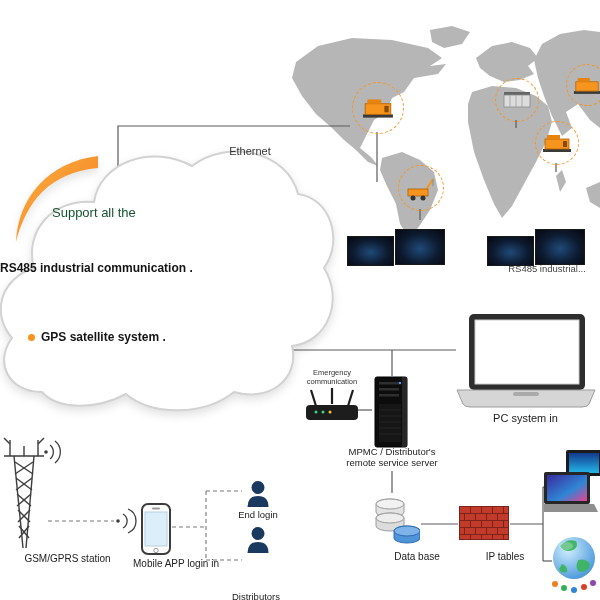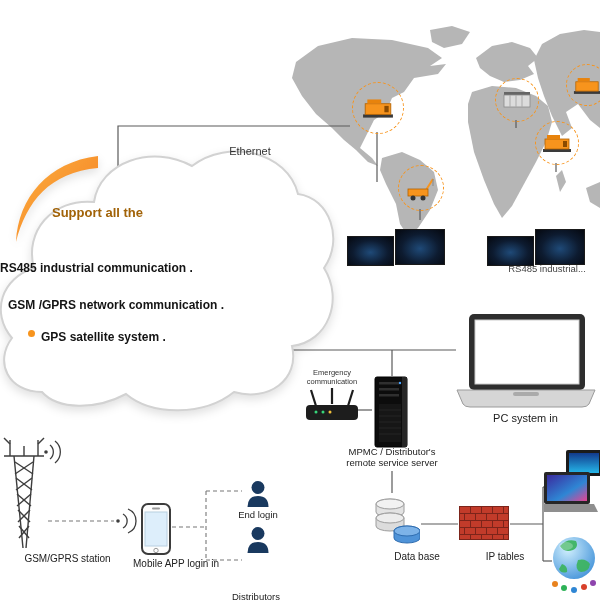--- a/index.html
+++ b/index.html
@@ -4,24 +4,24 @@
 <style>
   html,body{margin:0;padding:0;background:#ffffff;}
   #canvas{position:relative;width:600px;height:600px;overflow:hidden;background:#ffffff;
           font-family:"Liberation Sans",sans-serif;}
   #bg-svg{position:absolute;left:0;top:0;width:600px;height:600px;}
   .lbl{position:absolute;color:#222;text-align:center;line-height:1.15;}
   .lbl-l{font-size:11px;}
   .lbl-m{font-size:10px;padding-left:20px;}
   .lbl-s{font-size:9.5px;}
   .lbl-xs{font-size:7.5px;color:#333;}
-  .cloud-orange{position:absolute;font-weight:bold;color:#a16207;font-size:13px;white-space:nowrap;}
+  .cloud-orange{position:absolute;font-weight:normal;color:#14532d;font-size:13px;white-space:nowrap;}
   .cloud-orange2{position:absolute;font-weight:bold;color:#f7941d;font-size:12px;white-space:nowrap;}
   .cloud-black{position:absolute;font-weight:bold;color:#141414;font-size:12px;white-space:nowrap;}
-  .gps-row{display:flex;gap:6px;}
+  .gps-row{display:flex;align-items:center;gap:6px;}
   .bullet{width:7px;height:7px;border-radius:50%;background:#f7941d;display:inline-block;}
   .thumb{position:absolute;border:1px solid #1a1a1a;
          background:radial-gradient(ellipse at 50% 55%, #1f4a78 0%, #0d1b30 55%, #05080f 100%);}
   .marker{position:absolute;border:1.6px dashed #f7941d;border-radius:50%;
           display:flex;align-items:center;justify-content:center;}
   .icon-abs{position:absolute;}
 </style>
 </head>
 <body>
 
@@ -118,21 +118,20 @@
     </g>
     <g stroke="#3d3d3d" stroke-width="1.3" fill="none">
       <circle cx="118" cy="521" r="1.8" fill="#3d3d3d" stroke="none"></circle>
       <path d="M123,514 a8,8 0 0 1 0,14"></path>
       <path d="M128,509 a13,13 0 0 1 0,24"></path>
     </g>
   </svg>
 
   <div class="cloud-orange" style="left:52px;top:205px;">Support all the</div>
   <div class="cloud-black" style="left:0px;top:261px;">RS485 industrial communication .</div>
-  <div class="cloud-black" style="left:8px;top:298px;">GSM /GPRS network communication .</div>
   <div class="cloud-black gps-row" style="left:28px;top:330px;">
     <span class="bullet"></span>
     <span>GPS satellite system .</span>
   </div>
 
   <div class="lbl lbl-l" style="left:205px;top:105px;width:90px;color:#333;margin-top:40px;">Ethernet</div>
 
   <div class="marker" style="left:352px;top:82px;width:50px;height:50px;">
     <svg width="32" height="24" viewBox="0 0 30 22">
       <rect x="1" y="17" width="28" height="3" fill="#3a3a3a"></rect>

